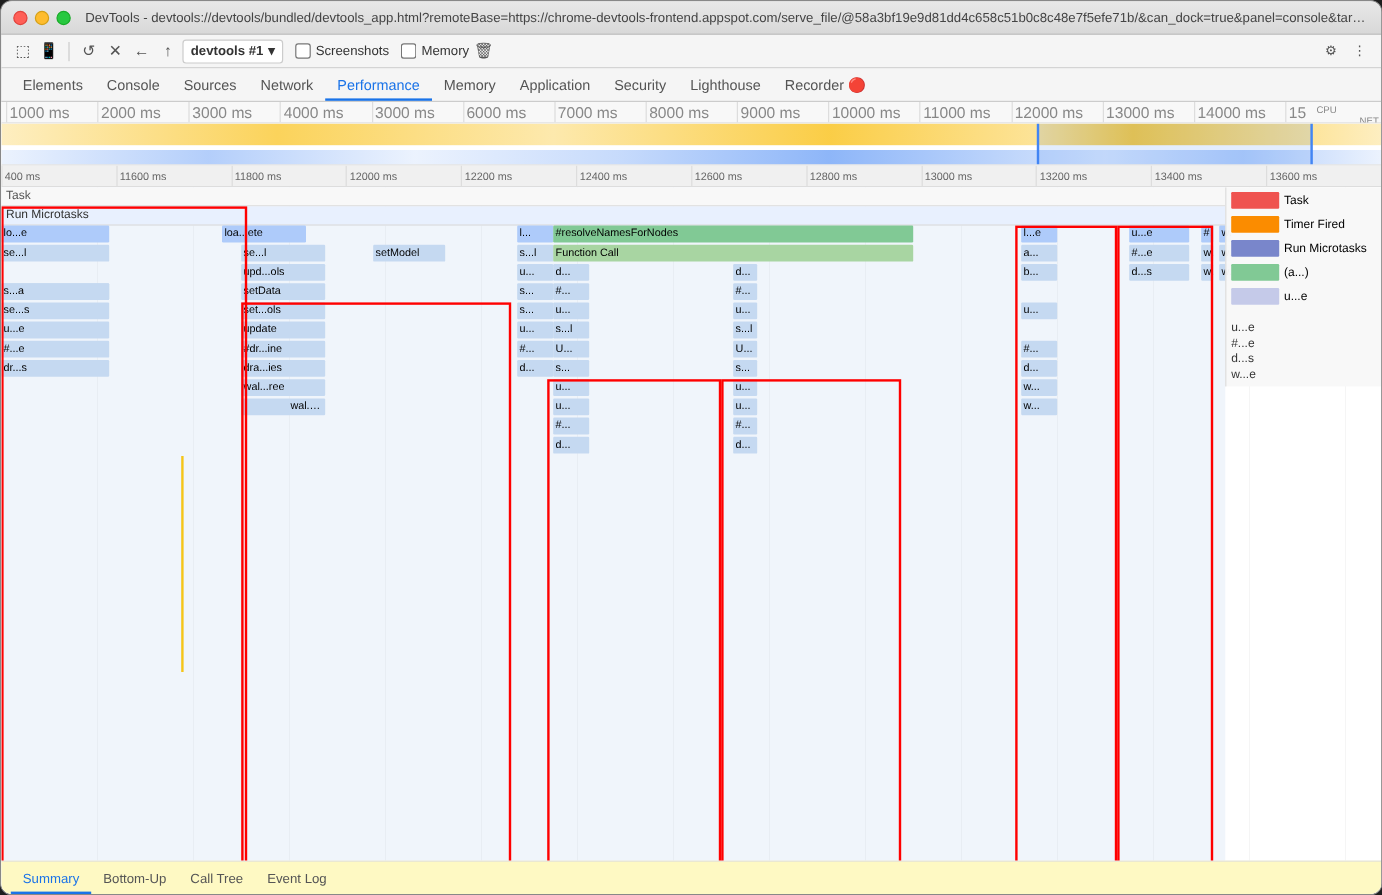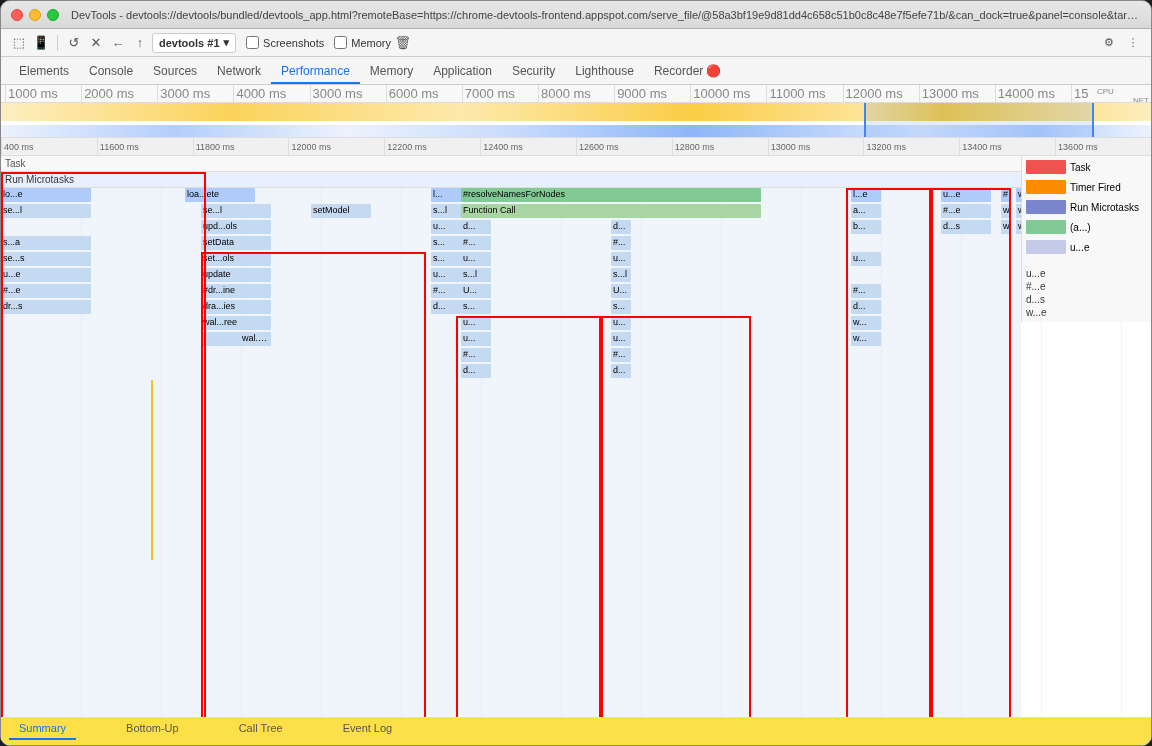--- a/index.html
+++ b/index.html
@@ -37,21 +37,21 @@
     .timeline-ruler { height: 18px; background: #f8f8f8; border-bottom: 1px solid #ddd; display: flex; align-items: center; overflow: hidden; position: relative; flex-shrink: 0; }
     .ruler-ticks { display: flex; align-items: center; height: 100%; width: 100%; padding: 0 4px; }
     .ruler-tick { font-size: 13px; color: #888; flex: 1; text-align: left; border-left: 1px solid #ddd; padding-left: 2px; height: 100%; display: flex; align-items: center; }
 
     
     .zoomed-ruler { height: 18px; background: #f0f0f0; border-bottom: 1px solid #ddd; display: flex; align-items: center; overflow: hidden; flex-shrink: 0; position: relative; }
     .zoomed-ticks { display: flex; height: 100%; width: 100%; }
     .zoomed-tick { font-size: 9px; color: #666; border-left: 1px solid #ddd; padding-left: 2px; flex: 1; display: flex; align-items: center; white-space: nowrap; }
 
     
-    .bottom-tabs { height: 28px; background: #fde047; border-top: 1px solid #ddd; display: flex; align-items: flex-start; padding: 0 8px; flex-shrink: 0; gap: 40px; }
+    .bottom-tabs { height: 28px; background: #fef9c3; border-top: 1px solid #ddd; display: flex; align-items: flex-end; padding: 0 8px; flex-shrink: 0; }
     .bottom-tab { padding: 4px 10px; font-size: 11px; color: #555; cursor: pointer; border-bottom: 2px solid transparent; }
     .bottom-tab.active { color: #1a73e8; border-bottom: 2px solid #1a73e8; }
 
     
     .flame-canvas { flex: 1; position: relative; overflow: hidden; background: white; }
 
     .flame-block { position: absolute; border-radius: 1px; font-size: 9px; overflow: hidden; white-space: nowrap; text-overflow: ellipsis; padding: 1px 2px; cursor: pointer; }
 
     
     .red-outline { position: absolute; border: 2px solid red; pointer-events: none; z-index: 10; }

